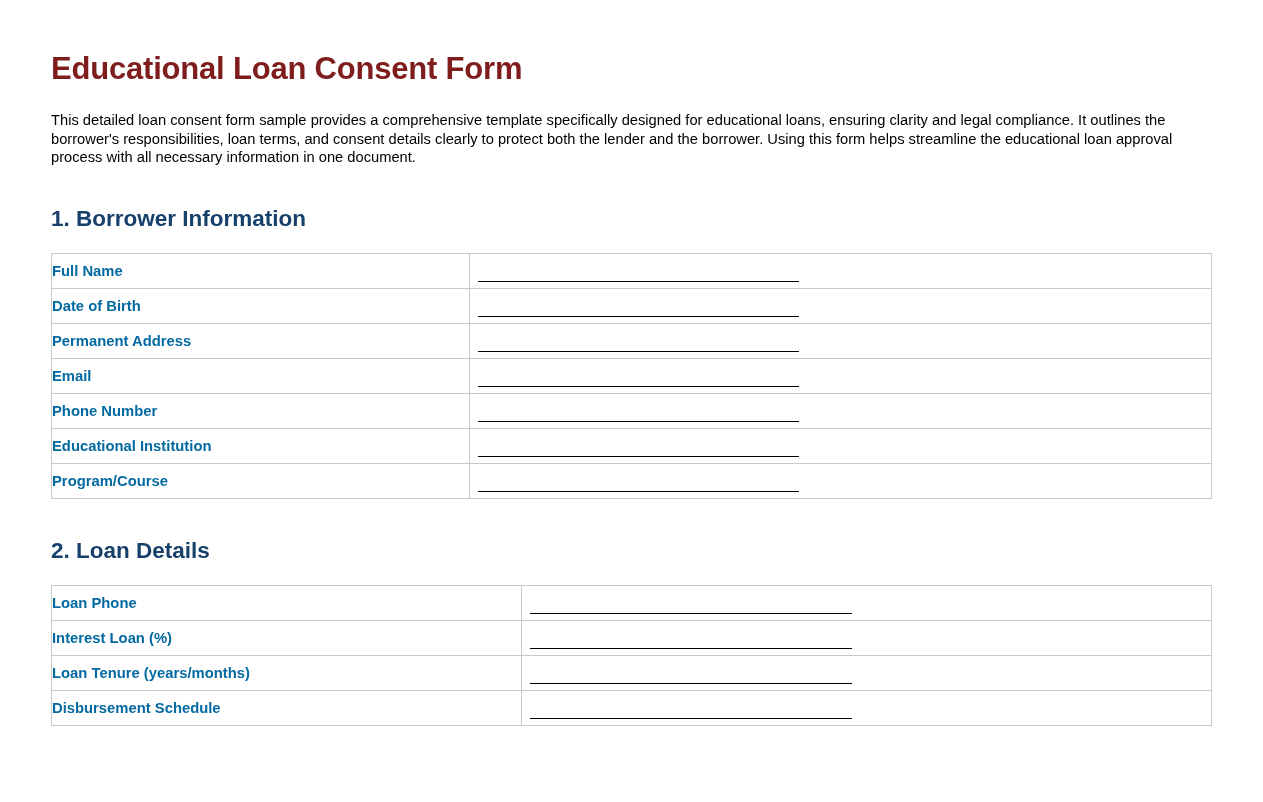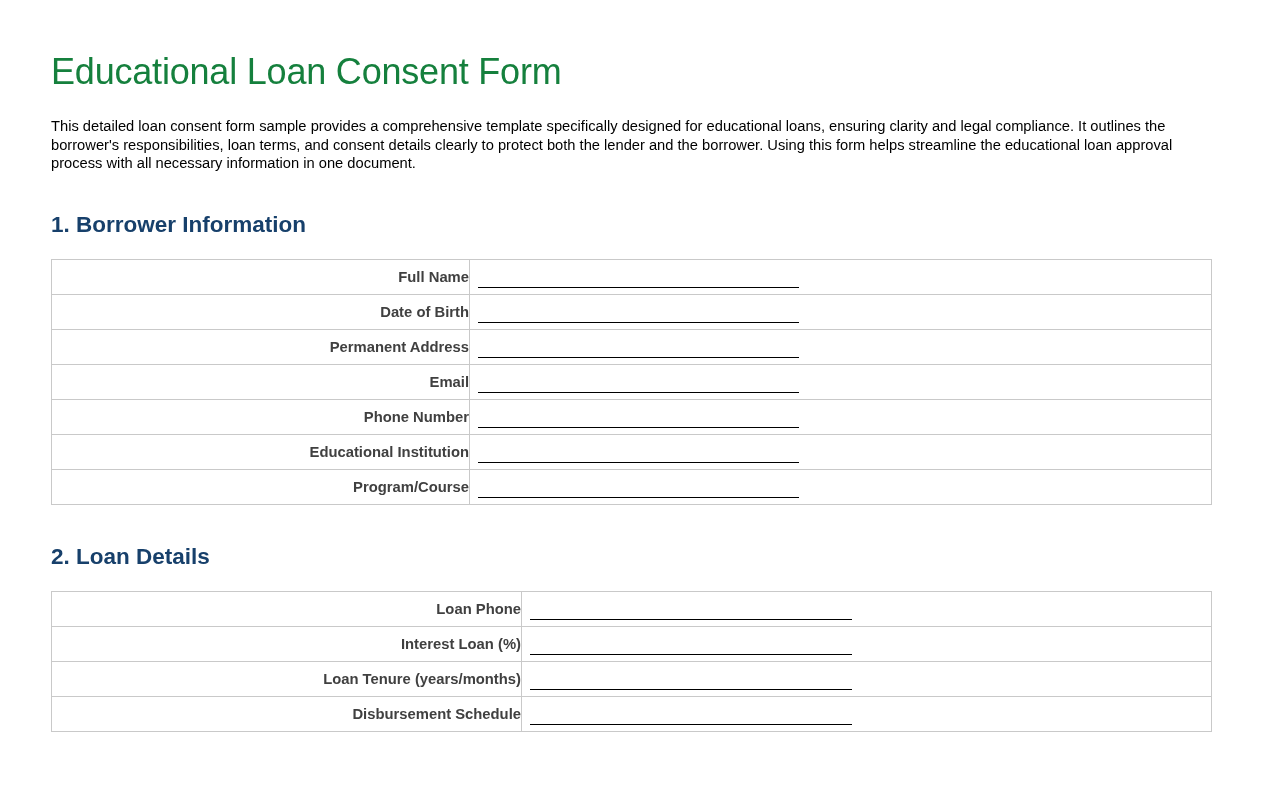--- a/index.html
+++ b/index.html
@@ -15,23 +15,23 @@
     color: #000000;
     overflow: hidden;
   }
   .page {
     padding: 40px 51px 0 51px;
     width: 1263px;
   }
 
   
   .doc-title {
-    font-size: 36px;
-    font-weight: normal;
-    color: #15803d;
+    font-size: 31px;
+    font-weight: bold;
+    color: #7f1d1d;
     letter-spacing: -0.2px;
     margin: 10px 0 0 0;
     line-height: 1.2;
   }
 
   
   .intro {
     font-size: 14.7px;
     line-height: 18.6px;
     color: #000000;
@@ -56,24 +56,24 @@
     margin-top: 21px;
     table-layout: fixed;
   }
   table.form-table td {
     border: 1px solid #c9c9c9;
     height: 35px;
     padding: 0;
     vertical-align: middle;
   }
   td.label-cell {
-    text-align: right;
+    text-align: left;
     font-weight: bold;
     font-size: 14.8px;
-    color: #404040;
+    color: #0369a1;
   }
   td.value-cell {
     position: relative;
   }
   .fill-line {
     position: absolute;
     left: 8px;
     bottom: 6px;
     height: 0;
     border-bottom: 1.6px solid #000000;

